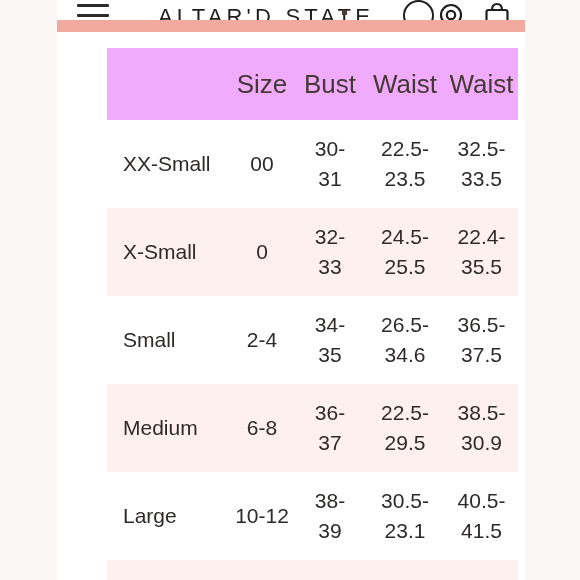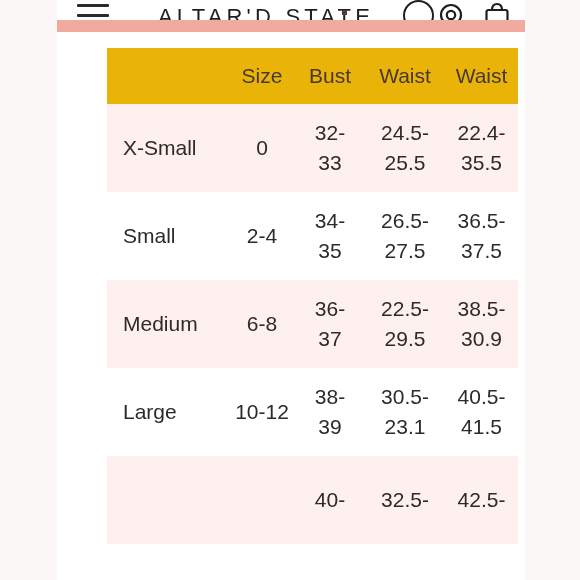--- a/index.html
+++ b/index.html
@@ -127,25 +127,25 @@
   #size-chart {
     position: absolute;
     left: 50px;
     top: 48px;
     width: 411px;
     border-collapse: collapse;
     table-layout: fixed;
   }
 
   #size-chart thead th {
-    background: #eab308;
+    background: #f0abfc;
     color: #463836;
     font-weight: 400;
-    font-size: 21px;
-    height: 56px;
+    font-size: 26px;
+    height: 72px;
     vertical-align: middle;
     text-align: center;
     padding: 0;
   }
 
   #size-chart thead th.col-label { text-align: left; padding-left: 16px; }
 
   #size-chart tbody tr { height: 88px; }
   #size-chart tbody tr.row-alt td { background: #fdf0ee; }
   #size-chart tbody tr.row-plain td { background: #ffffff; }
@@ -225,20 +225,36 @@
         <tr>
           <th class="col-label"></th>
           <th>Size</th>
           <th>Bust</th>
           <th>Waist</th>
           <th>Waist</th>
         </tr>
       </thead>
       <tbody>
 
+        <tr class="row-plain">
+          <td class="cell-size-name">XX-Small</td>
+          <td>00</td>
+          <td>
+            <span class="range-line">30-</span>
+            <span class="range-line">31</span>
+          </td>
+          <td>
+            <span class="range-line">22.5-</span>
+            <span class="range-line">23.5</span>
+          </td>
+          <td>
+            <span class="range-line">32.5-</span>
+            <span class="range-line">33.5</span>
+          </td>
+        </tr>
 
         <tr class="row-alt">
           <td class="cell-size-name">X-Small</td>
           <td>0</td>
           <td>
             <span class="range-line">32-</span>
             <span class="range-line">33</span>
           </td>
           <td>
             <span class="range-line">24.5-</span>
@@ -252,21 +268,21 @@
 
         <tr class="row-plain">
           <td class="cell-size-name">Small</td>
           <td>2-4</td>
           <td>
             <span class="range-line">34-</span>
             <span class="range-line">35</span>
           </td>
           <td>
             <span class="range-line">26.5-</span>
-            <span class="range-line">27.5</span>
+            <span class="range-line">34.6</span>
           </td>
           <td>
             <span class="range-line">36.5-</span>
             <span class="range-line">37.5</span>
           </td>
         </tr>
 
         <tr class="row-alt">
           <td class="cell-size-name">Medium</td>
           <td>6-8</td>

